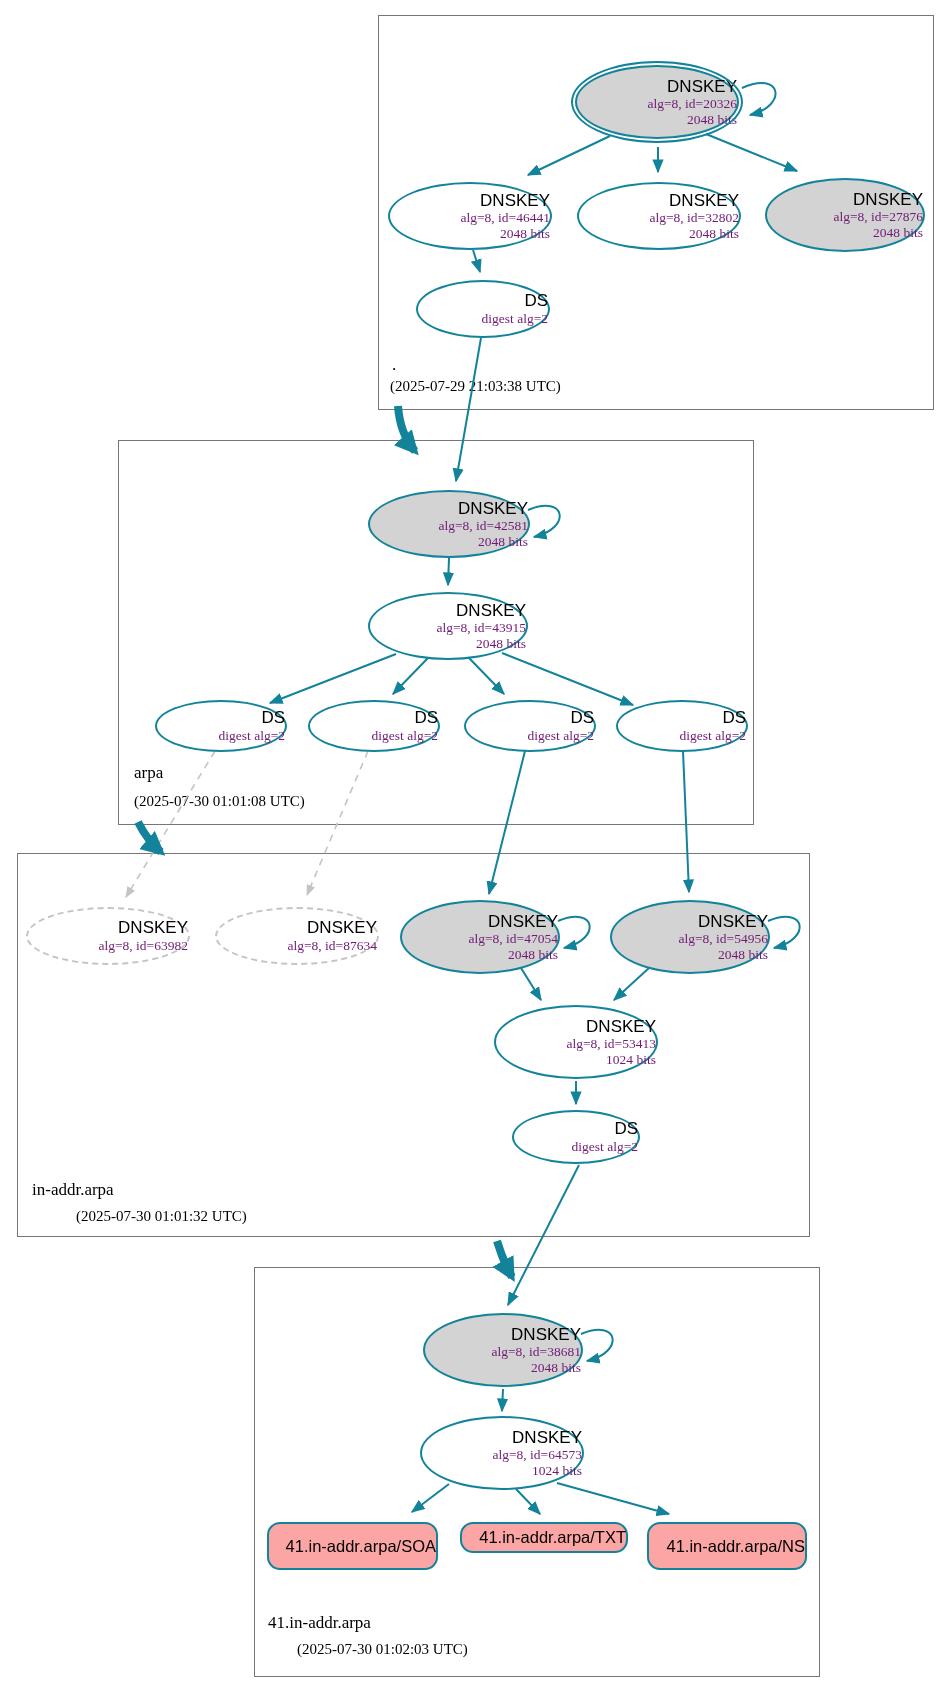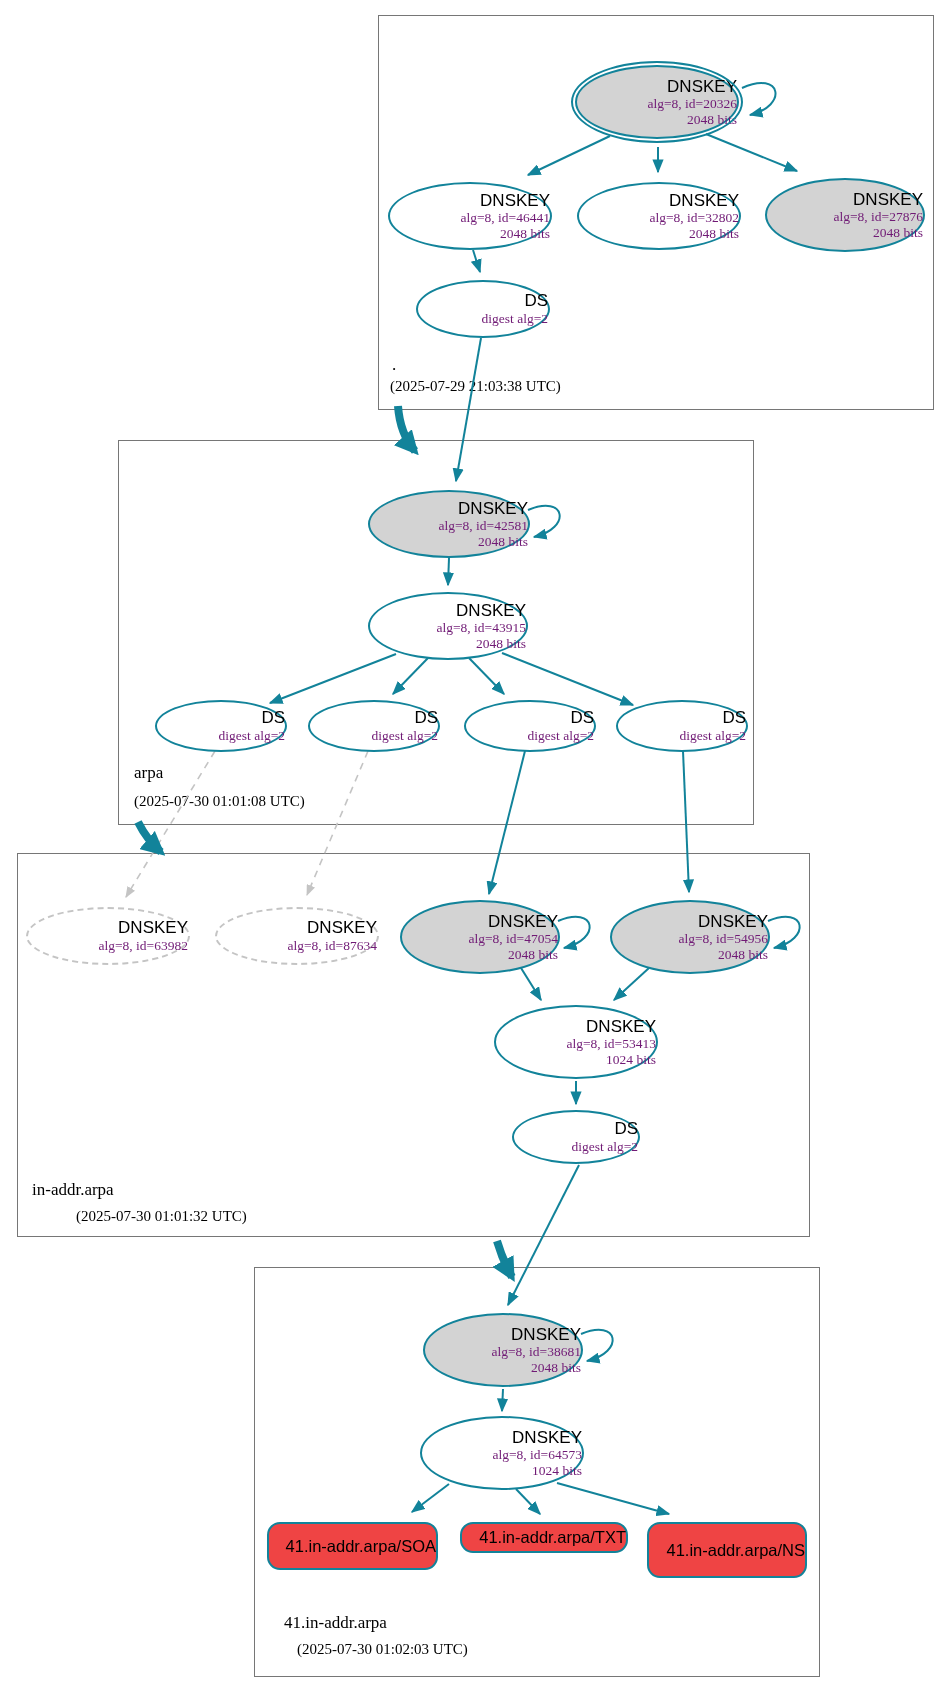--- a/index.html
+++ b/index.html
@@ -8,21 +8,21 @@
   .zone-box{position:absolute;border:1px solid #767676;background:transparent;}
   .zone-label{position:absolute;font-family:"Liberation Serif",serif;font-size:17px;color:#000;white-space:nowrap;}
   .zone-ts{position:absolute;font-family:"Liberation Serif",serif;font-size:15px;color:#000;white-space:nowrap;}
   #edges{position:absolute;left:0;top:0;z-index:2;}
   .node{position:absolute;z-index:3;display:flex;flex-direction:column;align-items:flex-end;justify-content:center;
         text-align:center;box-sizing:border-box;}
   .ell{border:2px solid #12839a;border-radius:50%;background:#fff;}
   .ell.gray{background:#d3d3d3;}
   .ell.double{outline:2px solid #12839a;outline-offset:2px;}
   .ell.dashed{border:2px dashed #c4c4c4;background:#fff;}
-  .rrset{border:2px solid #12839a;border-radius:13px;background:#ef4444;}
+  .rrset{border:2px solid #12839a;border-radius:13px;background:#fca5a5;}
   .t{font-family:"Liberation Sans",sans-serif;font-size:17px;line-height:1.15;color:#000;}
   .d{font-family:"Liberation Serif",serif;font-size:13.5px;line-height:1.16;color:#701a75;}
   .rl{font-family:"Liberation Sans",sans-serif;font-size:16.5px;color:#000;white-space:nowrap;}
 </style>
 </head>
 <body>
 
 <div id="canvas">
 
   <div class="zone-box" style="left:378px;top:15px;width:554px;height:393px;"></div>
@@ -32,21 +32,21 @@
 
   <div class="zone-label" style="left:392px;top:355px;">.</div>
   <div class="zone-ts" style="left:390px;top:378px;">(2025-07-29 21:03:38 UTC)</div>
 
   <div class="zone-label" style="left:134px;top:763px;">arpa</div>
   <div class="zone-ts" style="left:134px;top:793px;">(2025-07-30 01:01:08 UTC)</div>
 
   <div class="zone-label" style="left:32px;top:1180px;">in-addr.arpa</div>
   <div class="zone-ts" style="left:32px;top:1208px;margin-left:44px;">(2025-07-30 01:01:32 UTC)</div>
 
-  <div class="zone-label" style="left:284px;top:1613px;">41.in-addr.arpa</div>
+  <div class="zone-label" style="left:268px;top:1613px;">41.in-addr.arpa</div>
   <div class="zone-ts" style="left:268px;top:1641px;margin-left:29px;">(2025-07-30 01:02:03 UTC)</div>
 
   <svg id="edges" width="952" height="1692" xmlns="http://www.w3.org/2000/svg">
     <defs>
       <marker id="arr" viewBox="0 0 10 8" refX="9" refY="4" markerWidth="7" markerHeight="5.6" orient="auto">
         <path d="M0,0 L10,4 L0,8 z" fill="#12839a"></path>
       </marker>
       <marker id="arrg" viewBox="0 0 10 8" refX="9" refY="4" markerWidth="7" markerHeight="5.6" orient="auto">
         <path d="M0,0 L10,4 L0,8 z" fill="#c4c4c4"></path>
       </marker>
@@ -185,17 +185,17 @@
     <span class="t">DNSKEY</span>
     <span class="d">alg=8, id=64573</span>
     <span class="d">1024 bits</span>
   </div>
   <div class="node rrset" style="left:267px;top:1522px;width:171px;height:48px;">
     <span class="rl">41.in-addr.arpa/SOA</span>
   </div>
   <div class="node rrset" style="left:460px;top:1522px;width:168px;height:31px;">
     <span class="rl">41.in-addr.arpa/TXT</span>
   </div>
-  <div class="node rrset" style="left:647px;top:1522px;width:160px;height:56px;">
+  <div class="node rrset" style="left:647px;top:1522px;width:160px;height:48px;">
     <span class="rl">41.in-addr.arpa/NS</span>
   </div>
 
 </div>
 
 </body></html>

